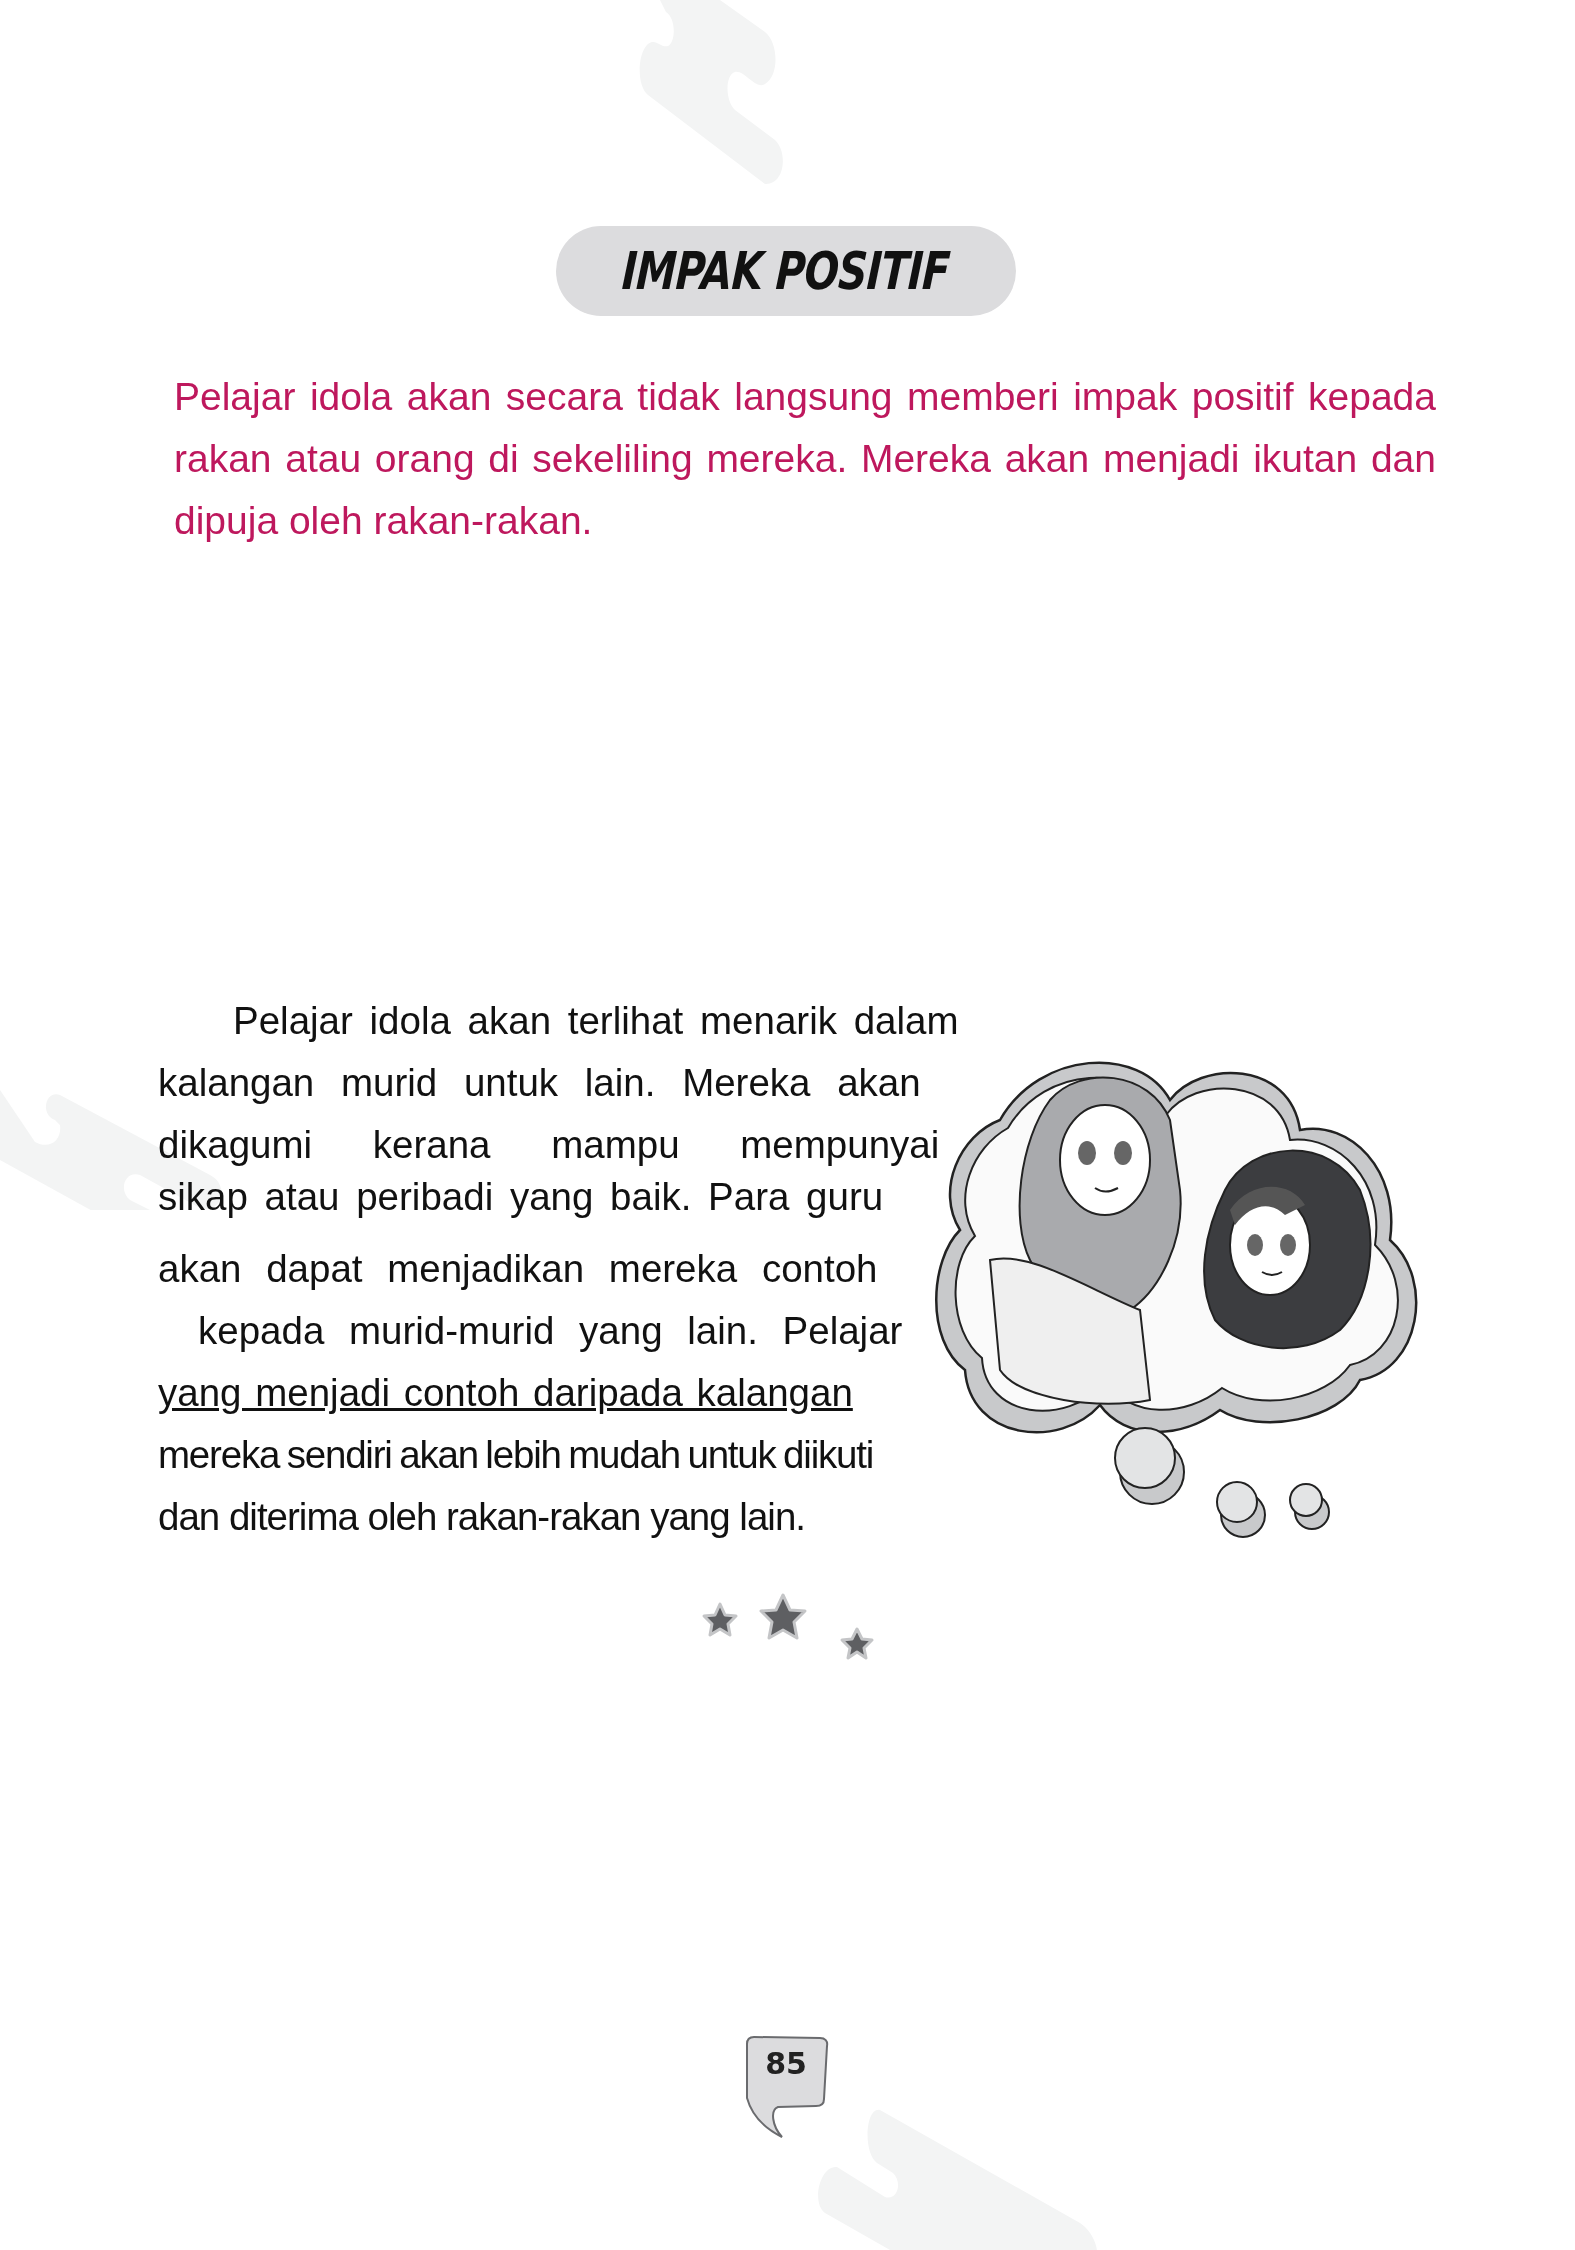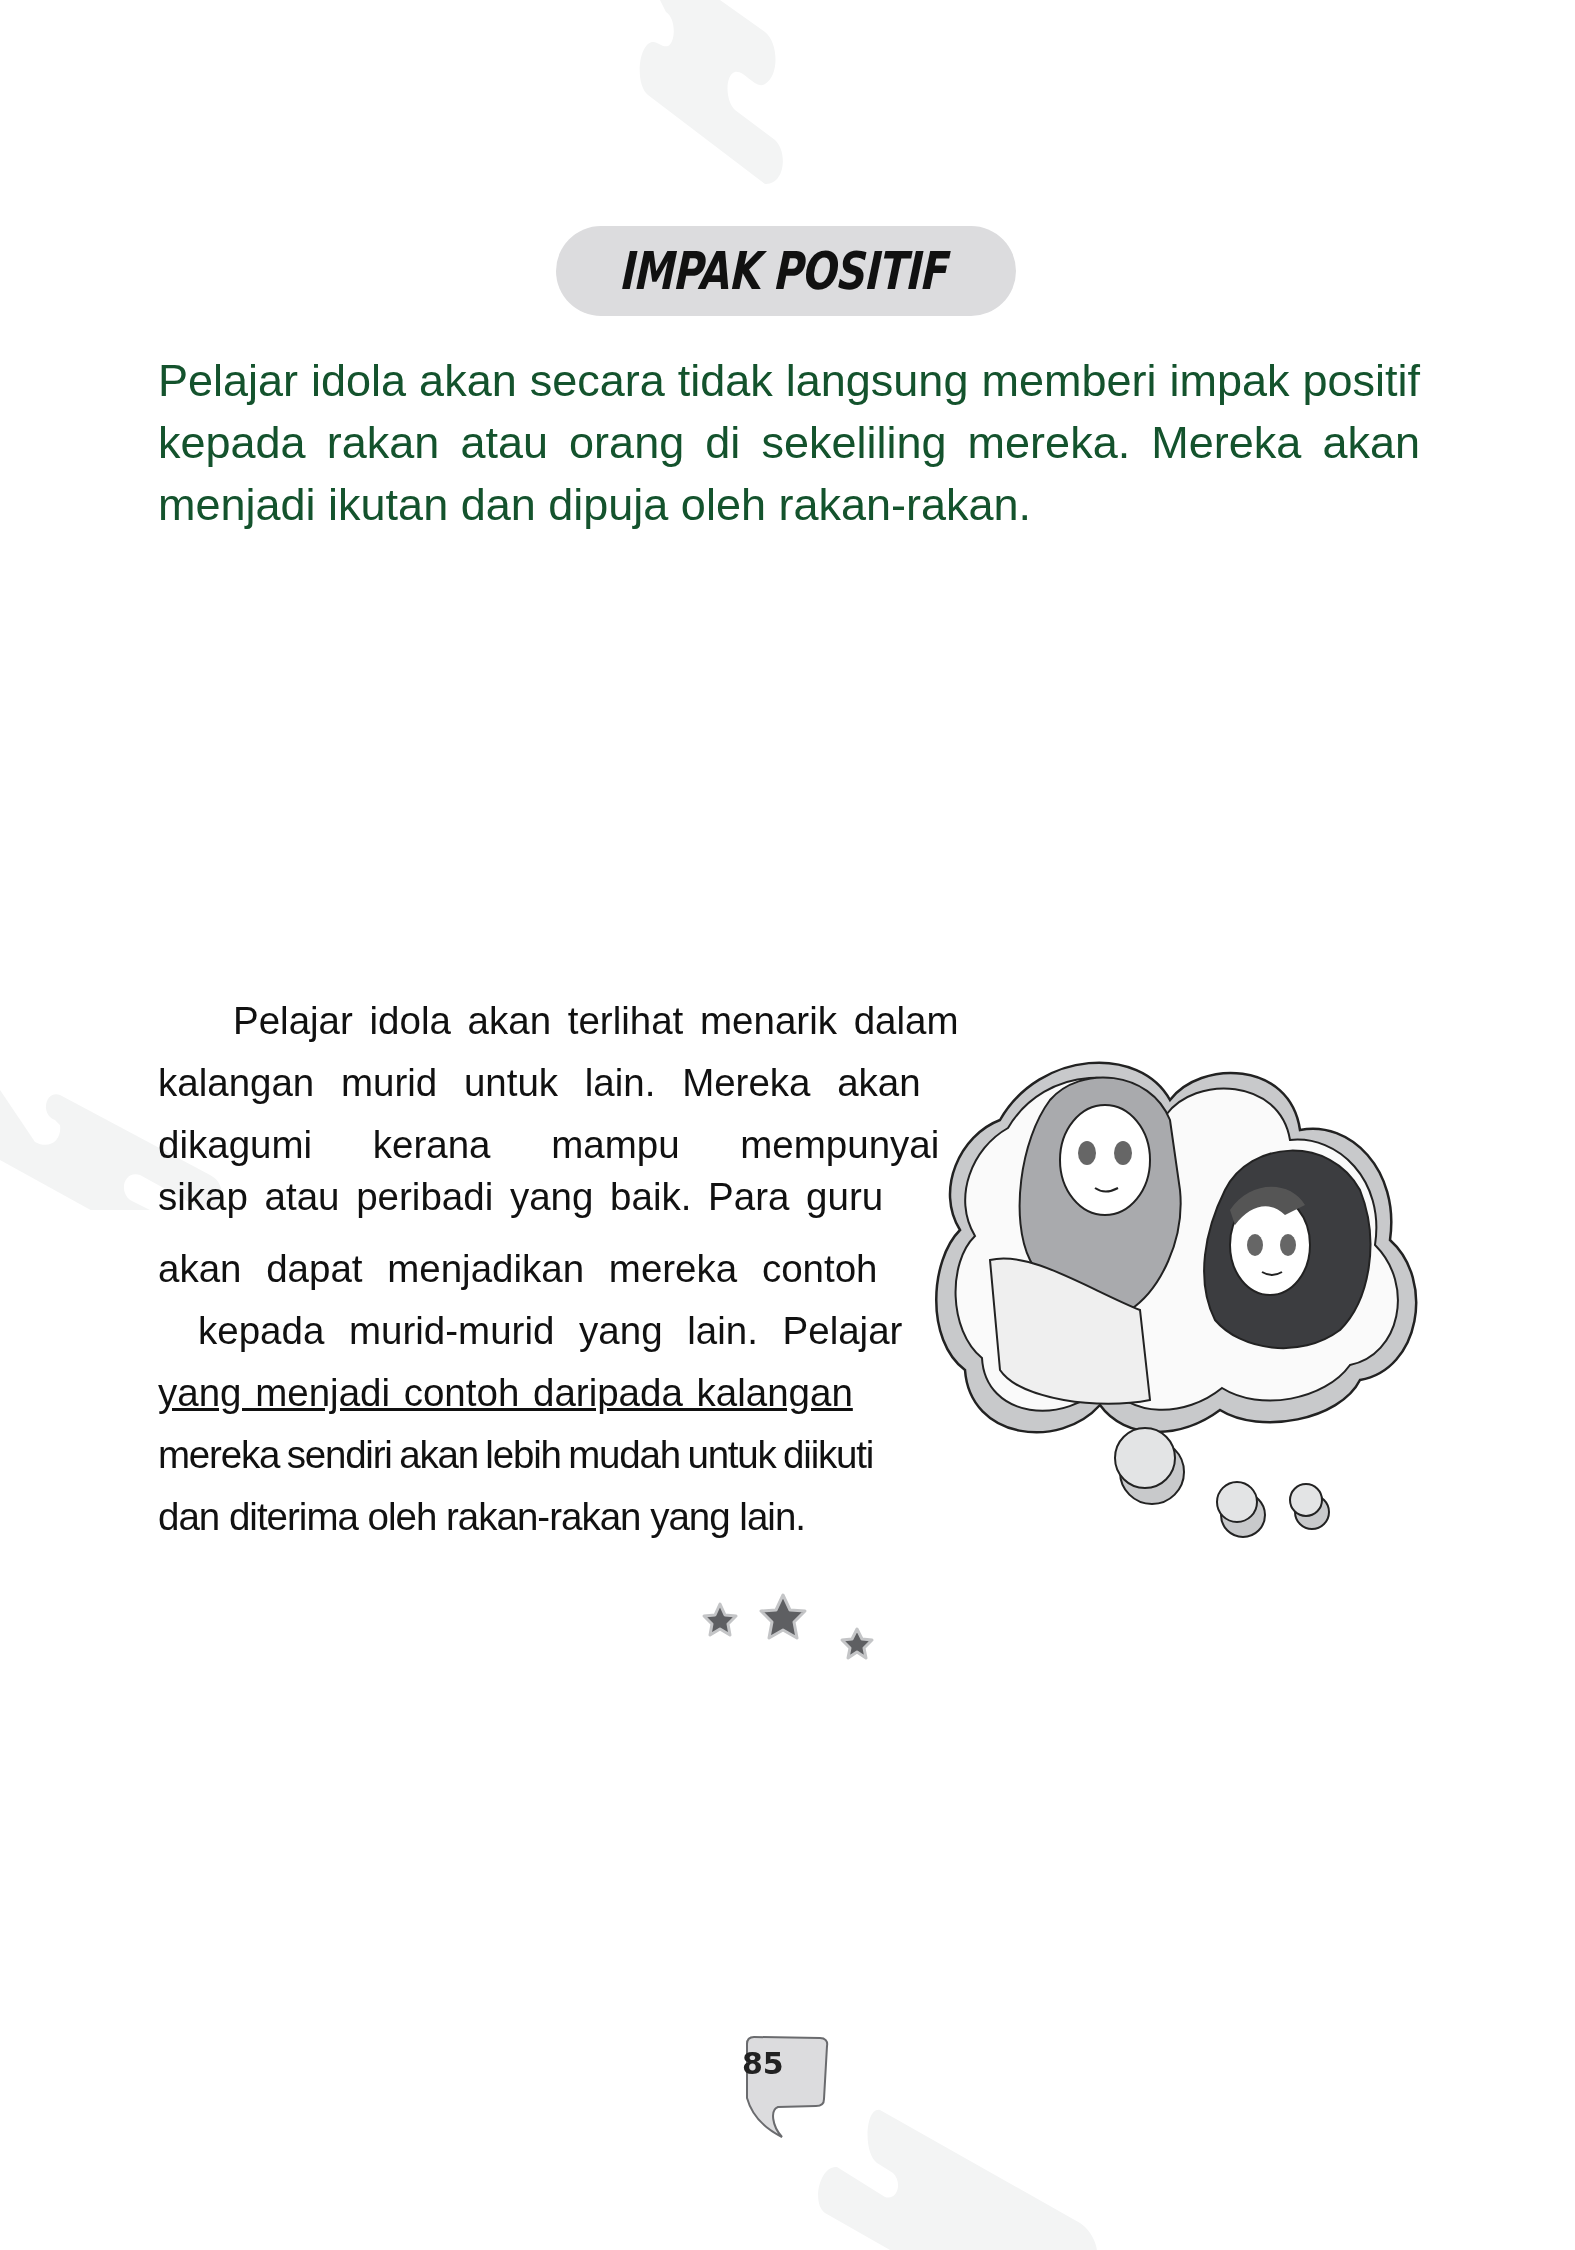--- a/index.html
+++ b/index.html
@@ -1,32 +1,32 @@
 <!DOCTYPE html>
 <html><head>
 <meta charset="utf-8">
 <style>
   html, body { margin:0; padding:0; background:#ffffff; }
   body { width:1575px; height:2250px; position:relative; overflow:hidden; font-family:"Liberation Sans", sans-serif; color:#111; }
   .bg-shape { position:absolute; z-index:0; }
   .page { position:absolute; left:0; top:0; width:1575px; height:2250px; z-index:1; }
   .title-pill { position:absolute; left:556px; top:226px; width:460px; height:90px; border-radius:45px; background:#dcdcde; display:flex; align-items:center; justify-content:center; }
   .title-text { font-family:"DejaVu Sans", sans-serif; font-weight:bold; font-style:italic; font-size:52px; letter-spacing:-1px; color:#111; transform:scaleX(0.78) skewX(-4deg); white-space:nowrap; }
-  .para { position:absolute; left:158px; width:1262px; font-size:45px; line-height:62px; margin:0; color:#14532d; text-align:justify; }
+  .para { position:absolute; left:158px; width:1262px; font-size:39px; line-height:62px; margin:16px; color:#be185d; text-align:justify; }
   .para-1 { top:350px; }
   .para-2 { top:827px; }
   .quote { position:absolute; left:300px; width:980px; top:588px; text-align:center; font-family:"DejaVu Sans", sans-serif; font-weight:bold; font-style:italic; font-size:44px; line-height:58px; color:#111; margin:0; letter-spacing:0.5px; }
   .quote span { display:block; }
   .wrap-lines { position:absolute; left:158px; top:990px; margin:0; font-size:38.5px; color:#111; }
   .wrap-line { position:absolute; left:0; height:62px; line-height:62px; white-space:nowrap; display:flex; justify-content:space-between; }
   .wrap-line.last { justify-content:center; }
   .illustration { position:absolute; left:930px; top:1040px; width:520px; height:510px; }
   .stars { position:absolute; left:695px; top:1590px; width:190px; height:80px; }
   .page-badge { position:absolute; left:742px; top:2036px; width:88px; height:104px; }
-  .page-number { position:absolute; left:742px; top:2046px; width:88px; text-align:left; font-family:"DejaVu Sans", sans-serif; font-weight:bold; font-size:30px; color:#222; }
+  .page-number { position:absolute; left:742px; top:2046px; width:88px; text-align:center; font-family:"DejaVu Sans", sans-serif; font-weight:bold; font-size:30px; color:#222; }
 </style>
 </head>
 <body>
 
 <svg class="bg-shape" style="left:600px;top:0;" width="260" height="200" viewBox="0 0 260 200">
   <path d="M60 0 L120 0 L165 32 C178 42 180 75 165 84 C155 90 145 70 135 72 C125 75 125 100 135 110 L175 140 C188 152 185 185 165 184 L48 95 C35 85 38 45 52 42 C58 41 62 48 68 46 C76 42 76 18 66 12 Z" fill="#f3f4f4"></path>
 </svg>
 <svg class="bg-shape" style="left:0;top:1050px;" width="230" height="160" viewBox="0 0 230 160">
   <path d="M0 40 L0 110 L145 190 C165 195 170 170 150 160 L130 150 C118 140 125 120 140 125 L200 158 C222 165 230 135 210 125 L60 45 C45 40 40 65 55 70 L60 75 C62 90 50 100 35 92 Z" fill="#f3f4f4"></path>
 </svg>

